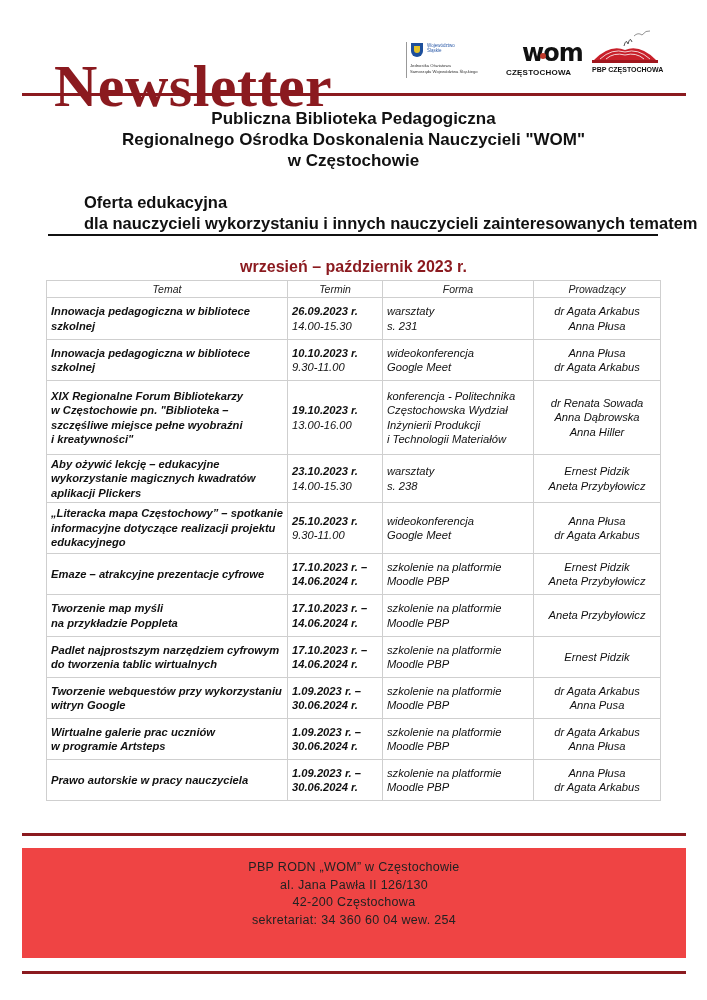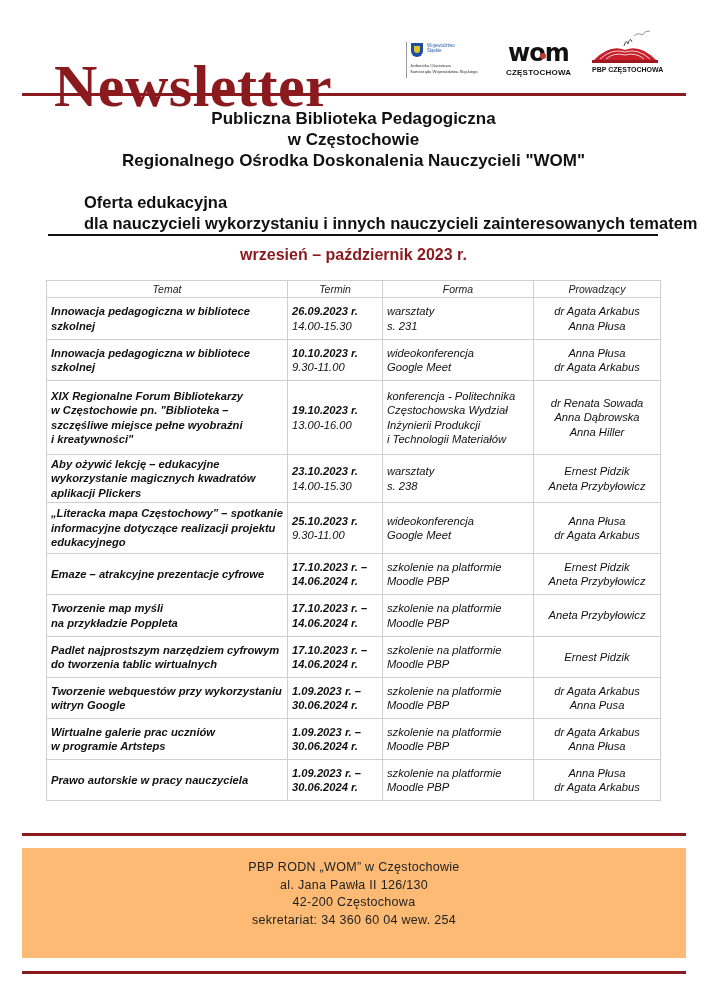--- a/index.html
+++ b/index.html
@@ -9,42 +9,42 @@
   .rule-red { left:22px; width:664px; height:3px; background:#8b1a1f; }
   
   .logo1 { left:406px; top:42px; width:96px; height:36px; }
   .logo1 .bar { position:absolute; left:0; top:0; width:1px; height:36px; background:#999; }
   .logo1 .shield { position:absolute; left:5px; top:1px; width:12px; height:14px; background:#1d4f9c; border-radius:0 0 6px 6px; }
   .logo1 .shield::after { content:""; position:absolute; left:3px; top:3px; width:6px; height:7px; background:#e3c227; border-radius:0 0 3px 3px; }
   .logo1 .t1 { position:absolute; left:21px; top:1px; font-size:4.5px; color:#2b5aa8; line-height:5px; }
   .logo1 .t2 { position:absolute; left:4px; top:21px; font-size:4.2px; color:#333; line-height:5.5px; }
   
   .logo2 { left:504px; top:42px; width:74px; height:36px; }
-  .logo2 .wom { position:absolute; left:4px; top:-2px; font-size:24px; font-weight:bold; color:#111; letter-spacing:-1px; font-family:"DejaVu Sans", sans-serif; line-height:26px; }
+  .logo2 .wom { position:absolute; left:18px; top:-2px; font-size:24px; font-weight:bold; color:#111; letter-spacing:-1px; font-family:"DejaVu Sans", sans-serif; line-height:26px; }
   .logo2 .dot { position:absolute; left:36px; top:11px; width:6px; height:6px; border-radius:50%; background:#c0392b; }
   .logo2 .sub { position:absolute; left:2px; top:26px; font-size:8px; font-weight:bold; color:#111; letter-spacing:0.2px; }
   
   .logo3 { left:588px; top:28px; width:74px; height:50px; }
   .logo3 .book { position:absolute; left:4px; top:18px; width:66px; height:18px; }
   .logo3 .sub { position:absolute; left:4px; top:38px; font-size:7px; font-weight:bold; color:#111; white-space:nowrap; }
   .heading-org { left:0; width:707px; top:108px; text-align:center; font-weight:bold; font-size:17px; line-height:21px; }
   .offer { left:48px; top:192px; font-weight:bold; font-size:16.5px; line-height:21px;margin-left:36px; }
   .offer-rule { left:48px; width:610px; top:234px; height:2px; background:#111; }
-  .period { left:0; width:707px; top:246px; text-align:center; font-weight:bold; font-size:16px; color:#8b1a1f; }
+  .period { left:0; width:707px; top:258px; text-align:center; font-weight:bold; font-size:16px; color:#8b1a1f; }
   table.sched { position:absolute; left:46px; top:280px; width:614px; border-collapse:collapse; table-layout:fixed; }
   table.sched th, table.sched td { border:1px solid #cfcfcf; padding:0 4px; font-size:11.2px; line-height:14.5px; vertical-align:middle;font-style:italic; }
   table.sched th { font-weight:normal; height:16px; text-align:center; font-size:10.5px; color:#222; }
   td.topic { font-weight:bold; font-style:italic; color:#111; }
   td.term { font-size:10px; }
   td.term .date { font-weight:bold; display:block; }
   td.term .time { display:block; }
   td.form { font-size:11px; }
   td.host { text-align:center; font-size:10.5px; }
   .line { display:block; }
-  .footer-box { left:22px; width:664px; top:848px; height:110px; background:#fdba74; text-align:center; font-size:12.5px; line-height:17.5px; color:#222; padding-top:11px; box-sizing:border-box; letter-spacing:0.3px; }
+  .footer-box { left:22px; width:664px; top:848px; height:110px; background:#ef4444; text-align:center; font-size:12.5px; line-height:17.5px; color:#222; padding-top:11px; box-sizing:border-box; letter-spacing:0.3px; }
   .footer-box .email { font-weight:bold; }
 </style>
 </head>
 <body>
 
 <div class="abs title-newsletter">Newsletter</div>
 
 <div class="abs logo1">
   <div class="bar"></div>
   <div class="shield"></div>
@@ -76,22 +76,22 @@
     <path d="M33 9 Q22 6 14 13 M33 9 Q44 6 52 13" stroke="#fff" stroke-width="0.8" fill="none"></path>
     <rect x="0" y="14" width="66" height="3" fill="#a0161e"></rect>
   </svg>
   <div class="sub">PBP CZĘSTOCHOWA</div>
 </div>
 
 <div class="abs rule-red" style="top:93px;"></div>
 
 <div class="abs heading-org">
   <span class="line">Publiczna Biblioteka Pedagogiczna</span>
+  <span class="line">Regionalnego Ośrodka Doskonalenia Nauczycieli  "WOM"</span>
   <span class="line">w Częstochowie</span>
-  <span class="line">Regionalnego Ośrodka Doskonalenia Nauczycieli  "WOM"</span>
 </div>
 
 <div class="abs offer">
   <span class="line">Oferta edukacyjna</span>
   <span class="line">dla nauczycieli wykorzystaniu i innych nauczycieli zainteresowanych tematem</span>
 </div>
 <div class="abs offer-rule"></div>
 
 <div class="abs period">wrzesień – październik 2023 r.</div>
 

